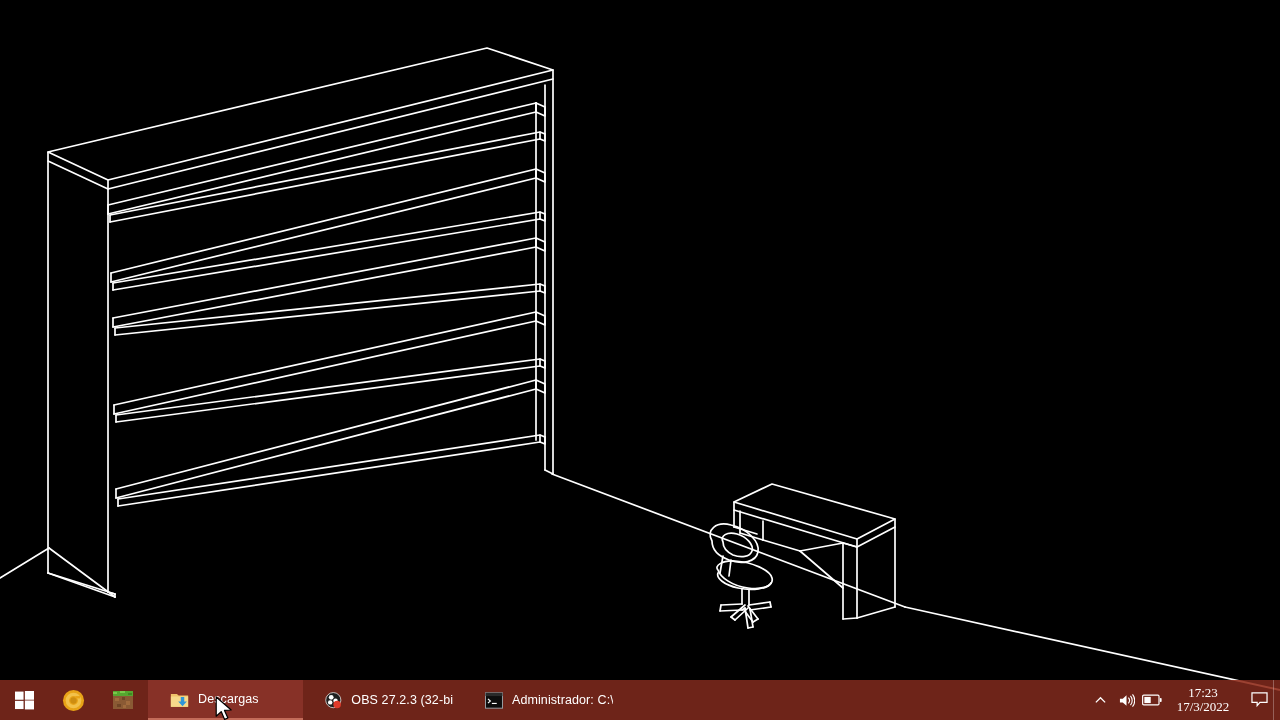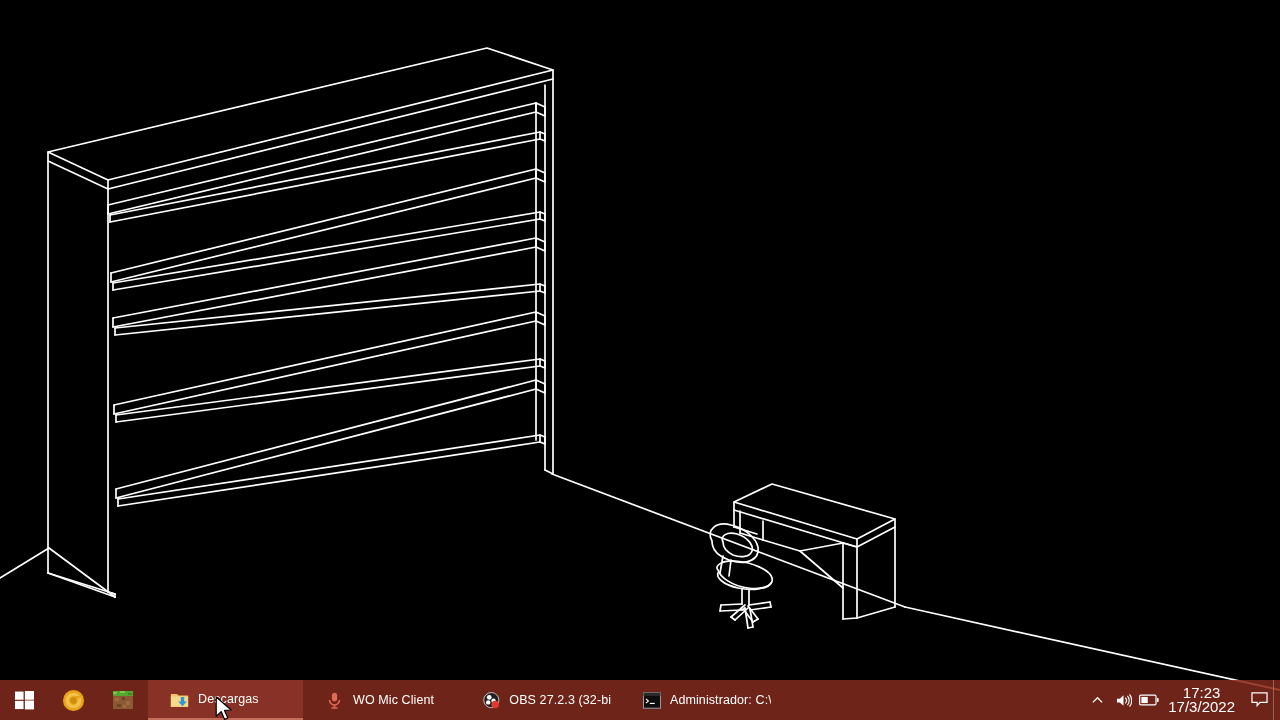--- a/index.html
+++ b/index.html
@@ -119,25 +119,26 @@
     height: 40px;
     width: 26px;
     color: #ffffff;
   }
   #clock {
     display: flex;
     flex-direction: column;
     align-items: center;
     justify-content: center;
     color: #ffffff;
-    font-size: 15px;
+    font-size: 13px;
     line-height: 14px;
     height: 32px;
     padding: 0 10px 0 6px;
     min-width: 64px;
+    font-family: Liberation Serif, serif;
   }
   #action-center {
     display: flex;
     align-items: center;
     justify-content: center;
     width: 28px;
     height: 40px;
     color: #ffffff;
   }
   #show-desktop {
@@ -355,29 +356,20 @@
 
     <div class="tb-task active" style="width: 155px; background: rgb(135, 49, 39); border-bottom-color: rgb(195, 108, 90);">
       <svg width="19" height="19" viewBox="0 0 22 22">
         <path d="M1 4.5 h7 l2 2 h11 v13 h-20 z" fill="#f0c36a"></path>
         <path d="M1 7.5 h20 v12 h-20 z" fill="#f7d98a"></path>
         <path d="M12.5 8 h4 v5.2 h3 l-5 5.6 l-5 -5.6 h3 z" fill="#2f96d8"></path>
       </svg>
       <span class="tb-label">Descargas</span>
     </div>
 
-    <div class="tb-task" style="width:158px">
-      <svg width="19" height="19" viewBox="0 0 22 22">
-        <rect x="8" y="2" width="6" height="10" rx="3" fill="#e06a55"></rect>
-        <path d="M5.2 10.4 a5.8 5.8 0 0 0 11.6 0" stroke="#e06a55" stroke-width="1.8" fill="none"></path>
-        <path d="M11 16.2 L11 19.4" stroke="#e06a55" stroke-width="1.8"></path>
-        <path d="M7.6 19.6 L14.4 19.6" stroke="#e06a55" stroke-width="1.8"></path>
-      </svg>
-      <span class="tb-label">WO Mic Client</span>
-    </div>
 
     <div class="tb-task" style="width:160px">
       <svg width="21" height="21" viewBox="0 0 24 24">
         <circle cx="11.5" cy="11.5" r="10.5" fill="#1f1f1f" stroke="#e4e4e4" stroke-width="1.1"></circle>
         <circle cx="8.6" cy="7.6" r="3.3" fill="#ffffff"></circle>
         <circle cx="7.2" cy="14.6" r="3.1" fill="#ffffff"></circle>
         <circle cx="14.6" cy="12.2" r="3.1" fill="#ffffff"></circle>
         <circle cx="16.8" cy="17.4" r="5.2" fill="#e03a2a"></circle>
       </svg>
       <span class="tb-label">OBS 27.2.3 (32-bit, ...</span>

